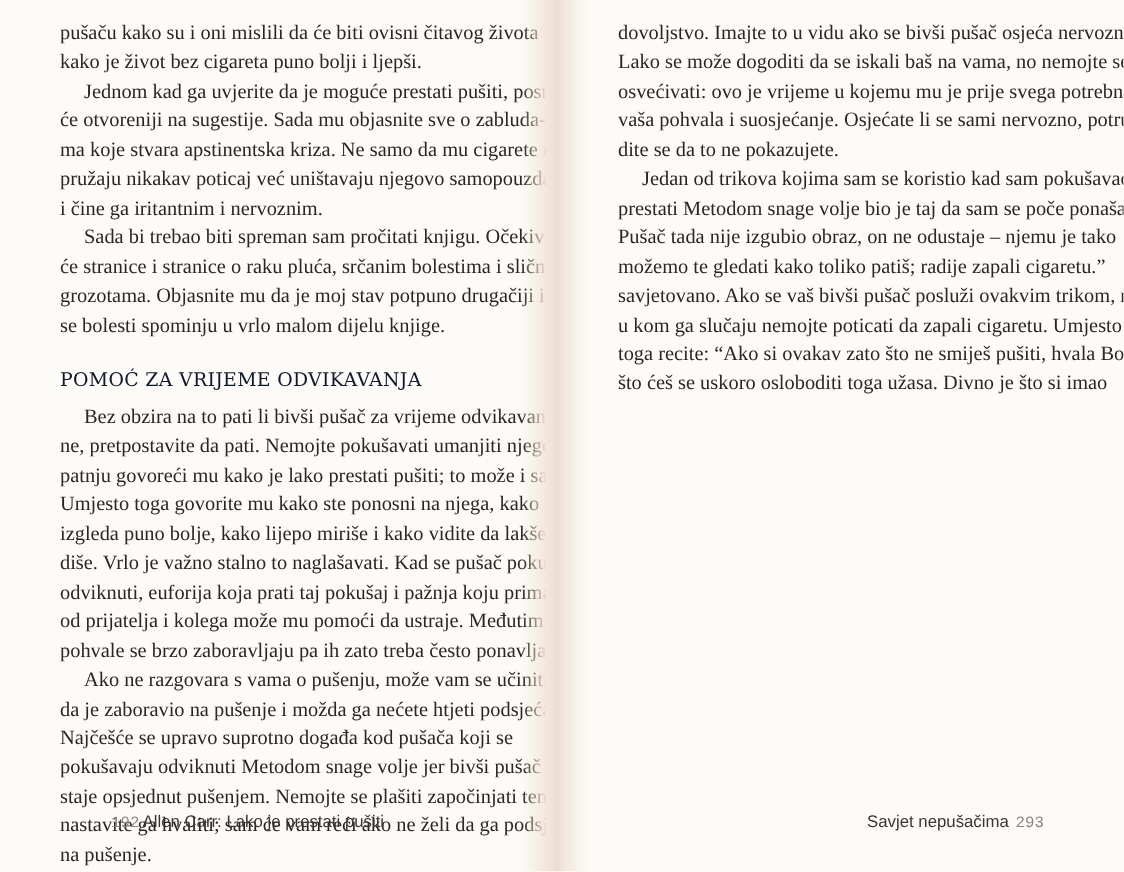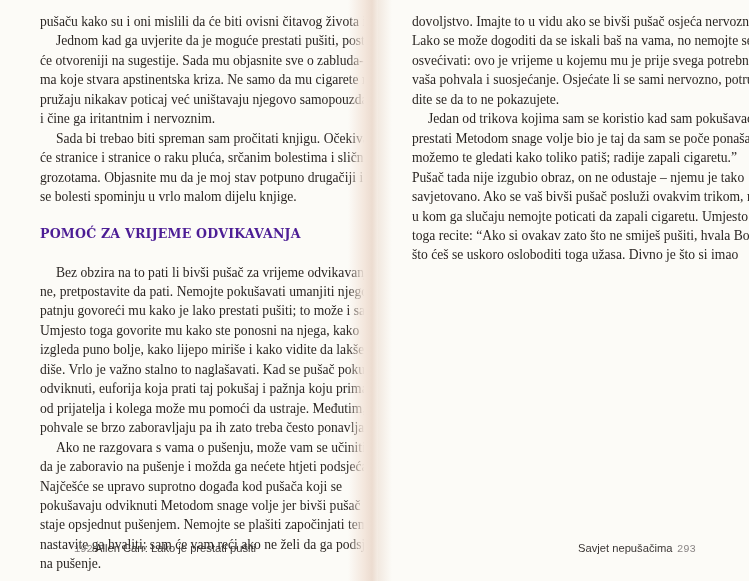--- a/index.html
+++ b/index.html
@@ -33,27 +33,27 @@
     hyphens: manual;
   }
   .left .text { left: 40px; top: 12px; width: 300px; }
   .right .text { left: 40px; top: 12px; width: 300px; }
   .line { display: block; white-space: nowrap; text-align-last: justify; }
   .line.last { text-align-last: left; }
   .line.indent { text-indent: 16px; }
   .heading {
     display: block;
     font-family: "DejaVu Serif", "Liberation Serif", serif;
-    font-weight: bold;
+    font-weight: normal;
     font-size: 12.6px;
     letter-spacing: 0.2px;
     margin-top: 17px;
-    margin-bottom: 20px;
+    margin-bottom: 6px;
     line-height: 19px;
-    color: #4c1d95;
+    color: #0f172a;
   }
   .footer {
     position: absolute; top: 542px;
     font-family: Liberation Sans, sans-serif;
     font-size: 11.2px;
     color: #3a3533;
     white-space: nowrap;
   }
   .folio {
     font-family: "Liberation Mono", "DejaVu Sans Mono", monospace;
@@ -67,20 +67,21 @@
 </style>
 </head>
 <body>
 
 <div class="spread">
 
   <div class="page left">
     <div class="text">
       <div id="left-lines-a">
           <span class="line">pušaču kako su i oni mislili da će biti ovisni čitavog života i</span>
+          <span class="line last">kako je život bez cigareta puno bolji i ljepši.</span>
           <span class="line indent">Jednom kad ga uvjerite da je moguće prestati pušiti, postat</span>
           <span class="line">će otvoreniji na sugestije. Sada mu objasnite sve o zabluda-</span>
           <span class="line">ma koje stvara apstinentska kriza. Ne samo da mu cigarete ne</span>
           <span class="line">pružaju nikakav poticaj već uništavaju njegovo samopouzdanje</span>
           <span class="line last">i čine ga iritantnim i nervoznim.</span>
           <span class="line indent">Sada bi trebao biti spreman sam pročitati knjigu. Očekivat</span>
           <span class="line">će stranice i stranice o raku pluća, srčanim bolestima i sličnim</span>
           <span class="line">grozotama. Objasnite mu da je moj stav potpuno drugačiji i da</span>
           <span class="line last">se bolesti spominju u vrlo malom dijelu knjige.</span>
         </div>
@@ -111,22 +112,22 @@
   <div class="page right">
     <div class="text">
       <div id="right-lines">
           <span class="line">dovoljstvo. Imajte to u vidu ako se bivši pušač osjeća nervozno.</span>
           <span class="line">Lako se može dogoditi da se iskali baš na vama, no nemojte se</span>
           <span class="line">osvećivati: ovo je vrijeme u kojemu mu je prije svega potrebna</span>
           <span class="line">vaša pohvala i suosjećanje. Osjećate li se sami nervozno, potru-</span>
           <span class="line last">dite se da to ne pokazujete.</span>
           <span class="line indent">Jedan od trikova kojima sam se koristio kad sam pokušavao</span>
           <span class="line">prestati Metodom snage volje bio je taj da sam se poče ponašati</span>
+          <span class="line">Pušač tada nije izgubio obraz, on ne odustaje – njemu je tako</span>
           <span class="line">možemo te gledati kako toliko patiš; radije zapali cigaretu.”</span>
-          <span class="line">Pušač tada nije izgubio obraz, on ne odustaje – njemu je tako</span>
           <span class="line">savjetovano. Ako se vaš bivši pušač posluži ovakvim trikom, ni</span>
           <span class="line">u kom ga slučaju nemojte poticati da zapali cigaretu. Umjesto</span>
           <span class="line">toga recite: “Ako si ovakav zato što ne smiješ pušiti, hvala Bogu</span>
           <span class="line">što ćeš se uskoro osloboditi toga užasa. Divno je što si imao</span>
         </div>
     </div>
     <span class="footer title">Savjet nepušačima</span>
     <span class="footer folio">293</span>
   </div>
 

